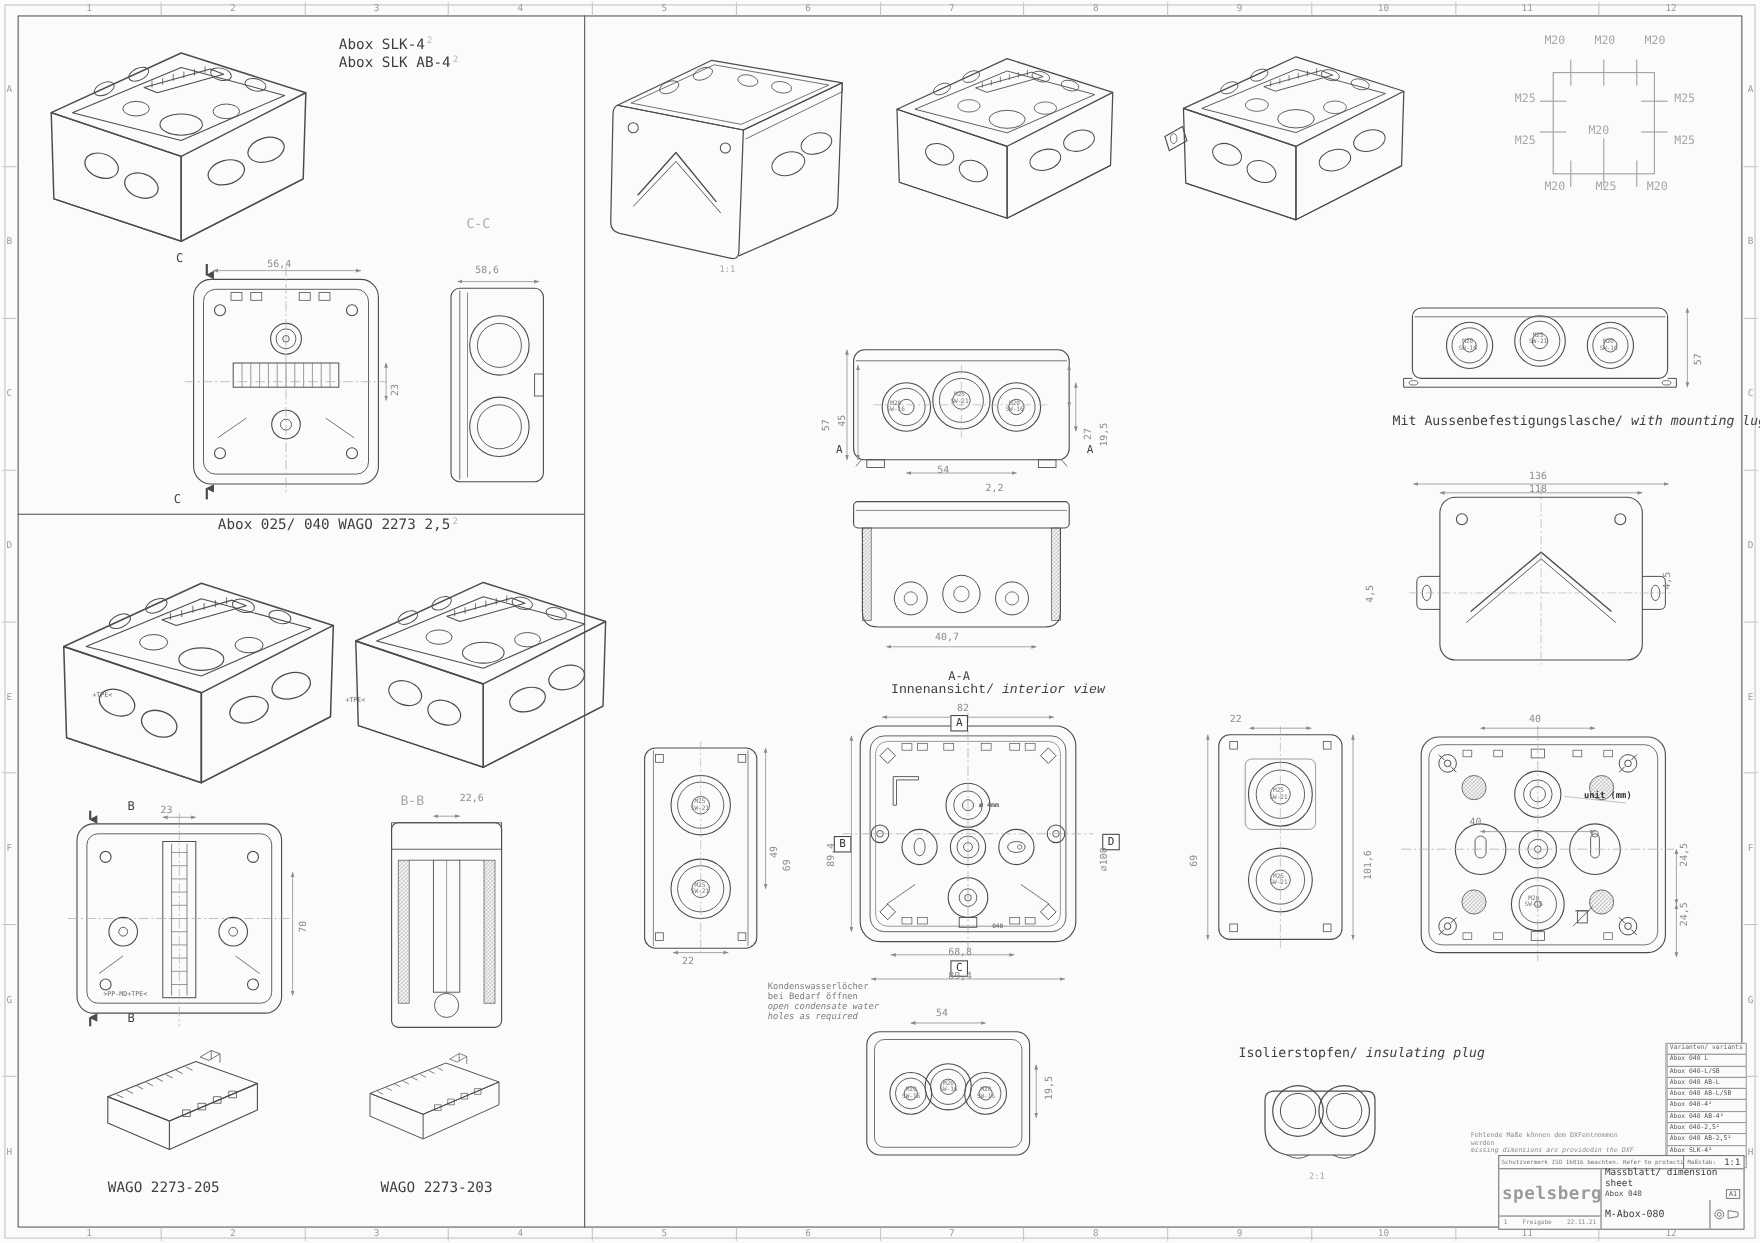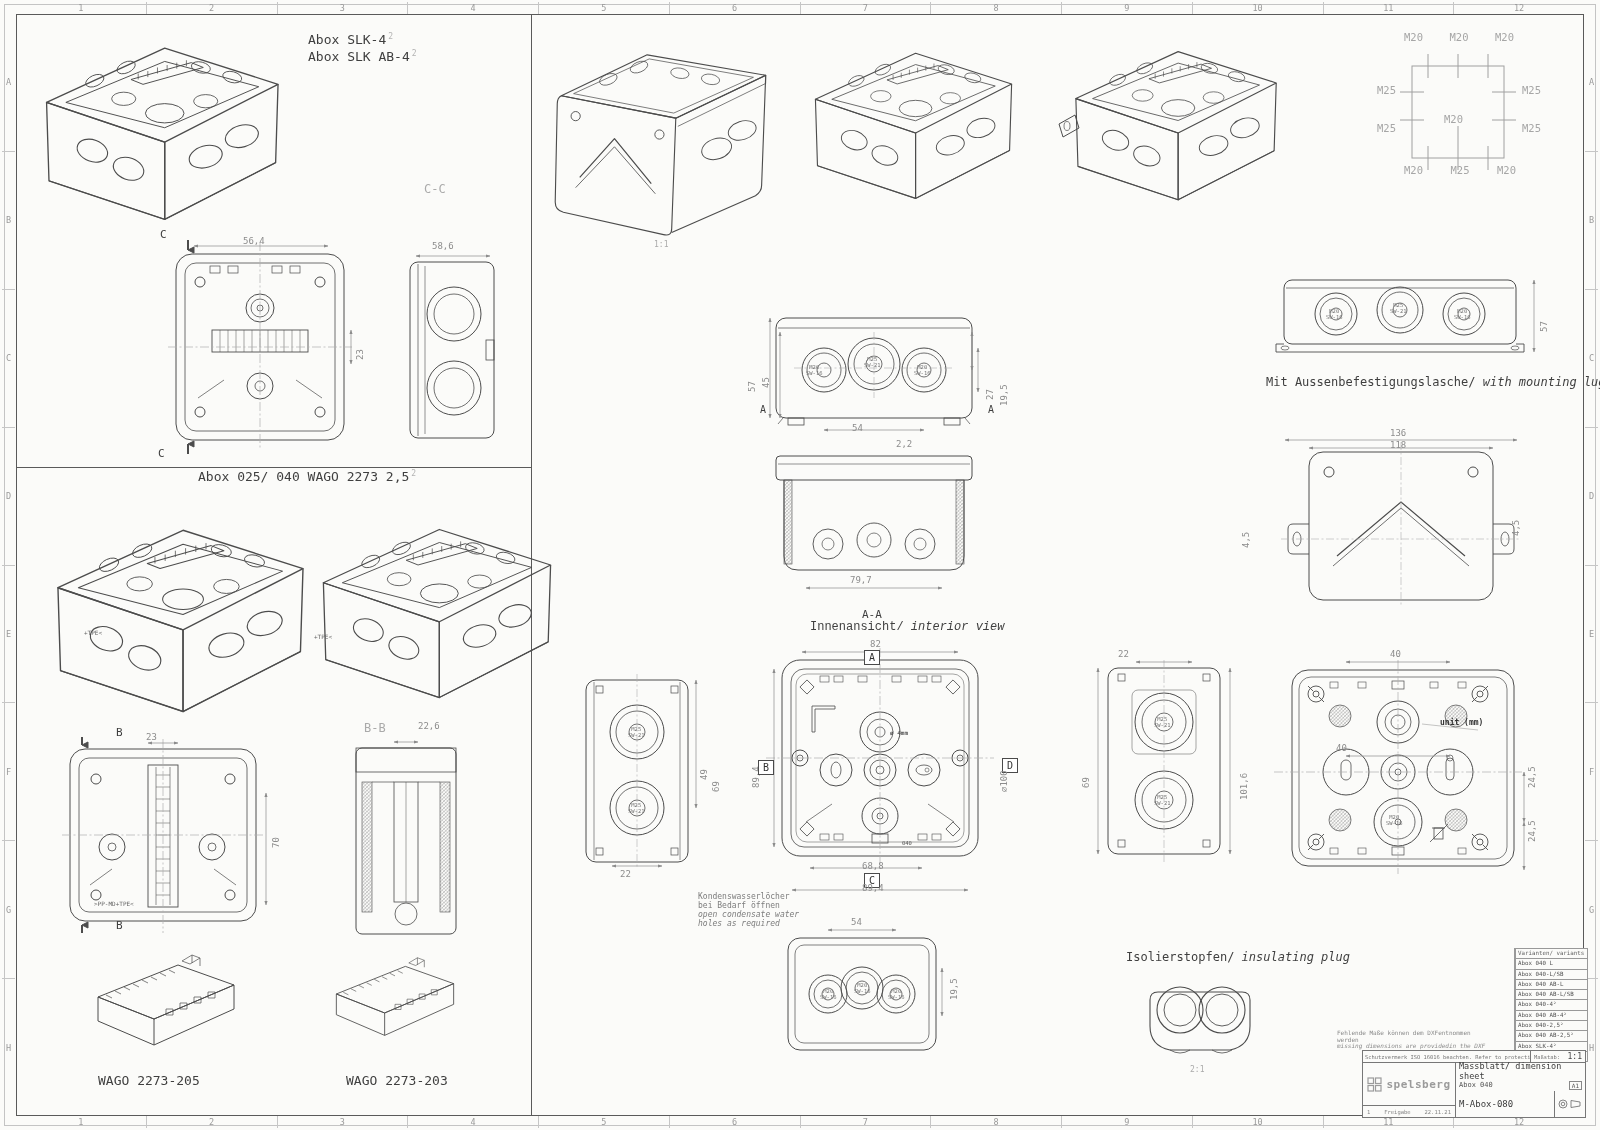--- a/index.html
+++ b/index.html
@@ -49,21 +49,21 @@
   .tblock{position:absolute;left:1362px;top:1050px;width:222px;height:66px;
           border:1px solid #777;background:#fbfbf9;display:flex;flex-direction:column;}
   .tb-protect{height:11px;border-bottom:1px solid #777;display:flex;align-items:center;}
   .tb-protect .ptxt{flex:1;font-size:5.4px;color:#777;padding:0 2px;white-space:nowrap;overflow:hidden;}
   .tb-protect .pscale{width:48px;border-left:1px solid #777;height:100%;display:flex;
           align-items:center;justify-content:space-between;padding:0 3px;}
   .tb-protect .pscale .sl{font-size:5.4px;color:#777;} .tb-protect .pscale .sv{font-size:8px;color:#444;}
   .tb-main{flex:1;display:flex;}
   .tb-logo{width:92px;border-right:1px solid #777;display:flex;flex-direction:column;}
   .tb-logobox{flex:1;display:flex;align-items:center;justify-content:center;gap:4px;}
-  .tb-brand{font-size:11px;color:#9b9b9b;letter-spacing:.5px;font-weight:bold;}
+  .tb-brand{font-size:16px;color:#9b9b9b;letter-spacing:.5px;font-weight:bold;}
   .tb-release{height:11px;border-top:1px solid #777;display:flex;align-items:center;
           justify-content:space-between;font-size:5.5px;color:#888;padding:0 4px;}
   .tb-right{flex:1;display:flex;flex-direction:column;}
   .tb-title{height:16px;font-size:8.5px;color:#3c3c3c;display:flex;align-items:center;padding-left:3px;}
   .tb-prod{height:12px;display:flex;align-items:center;font-size:7px;color:#555;padding-left:3px;text-align:center;}
   .tb-size{margin-left:auto;margin-right:3px;border:1px solid #888;font-size:6px;color:#555;
           padding:0 2px;line-height:7px;}
   .tb-doc{flex:1;display:flex;align-items:center;}
   .tb-docname{flex:1;font-size:9px;color:#3c3c3c;padding-left:3px;}
   .tb-proj{width:30px;height:100%;border-left:1px solid #777;display:flex;align-items:center;justify-content:center;}
@@ -620,21 +620,21 @@
       <circle cx="44" cy="44" r="23"></circle>
         <circle cx="44" cy="44" r="16" stroke-width="0.9"></circle>
       <circle cx="86" cy="44" r="23"></circle>
         <circle cx="86" cy="44" r="16" stroke-width="0.9"></circle>
       <path d="M34,84 q10,6 20,0 M76,84 q10,6 20,0" stroke-width="0.8"></path>
     </g>
   </svg>
 
   <div class="lbl s13" style="left:308px;top:33px;"><span>Abox SLK-4</span><span class="sup">2</span></div>
   <div class="lbl s13" style="left:308px;top:50px;"><span>Abox SLK AB-4</span><span class="sup">2</span></div>
-  <div class="lbl s12 faint" style="left:424px;top:183px;text-align:center;">C-C</div>
+  <div class="lbl s12 faint" style="left:424px;top:197px;text-align:center;">C-C</div>
   <div class="lbl dim" style="left:243px;top:237px;">56,4</div>
   <div class="lbl s11" style="left:160px;top:229px;">C</div>
   <div class="lbl s11" style="left:158px;top:448px;">C</div>
   <div class="lbl dim rot" style="left:356px;top:360px;">23</div>
   <div class="lbl dim" style="left:432px;top:242px;">58,6</div>
   <div class="lbl s13" style="left:198px;top:470px;"><span>Abox 025/ 040 WAGO 2273 2,5</span><span class="sup">2</span></div>
   <div class="lbl s6" style="left:84px;top:630px;color:#666;">+TPE&lt;</div>
   <div class="lbl s6" style="left:314px;top:634px;color:#666;">+TPE&lt;</div>
   <div class="lbl s12 faint" style="left:364px;top:722px;">B-B</div>
   <div class="lbl dim" style="left:418px;top:722px;">22,6</div>
@@ -660,21 +660,21 @@
     </div>
   <div class="tiny2" style="left:864px;top:356px;">
       <span>M25</span>
       <span>SW-21</span>
     </div>
   <div class="tiny2" style="left:914px;top:364px;">
       <span>M20</span>
       <span>SW-16</span>
     </div>
   <div class="lbl s7 dim" style="left:896px;top:440px;">2,2</div>
-  <div class="lbl dim" style="left:850px;top:576px;">79,7</div>
+  <div class="lbl dim" style="left:850px;top:576px;">40,7</div>
   <div class="lbl s11" style="left:862px;top:589px;margin-top:20px;">A-A</div>
   <div class="lbl s12" style="left:810px;top:621px;font-family:Liberation Mono, monospace;"><span>Innenansicht/</span>&nbsp;<span class="it">interior view</span></div>
   <div class="lbl dim" style="left:870px;top:640px;">82</div>
   <div class="mbox" style="left:864px;top:650px;">A</div>
   <div class="lbl dim rot" style="left:752px;top:788px;">89,4</div>
   <div class="mbox" style="left:758px;top:760px;">B</div>
   <div class="mbox" style="left:864px;top:873px;">C</div>
   <div class="mbox" style="left:1002px;top:758px;">D</div>
   <div class="lbl dim rot" style="left:1000px;top:792px;">⌀100</div>
   <div class="lbl s6" style="left:890px;top:730px;color:#555;font-weight:bold;">ø 4mm</div>

